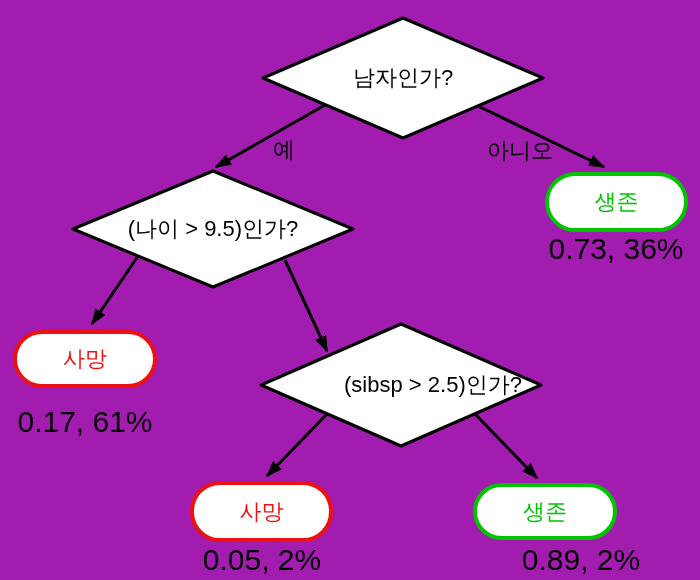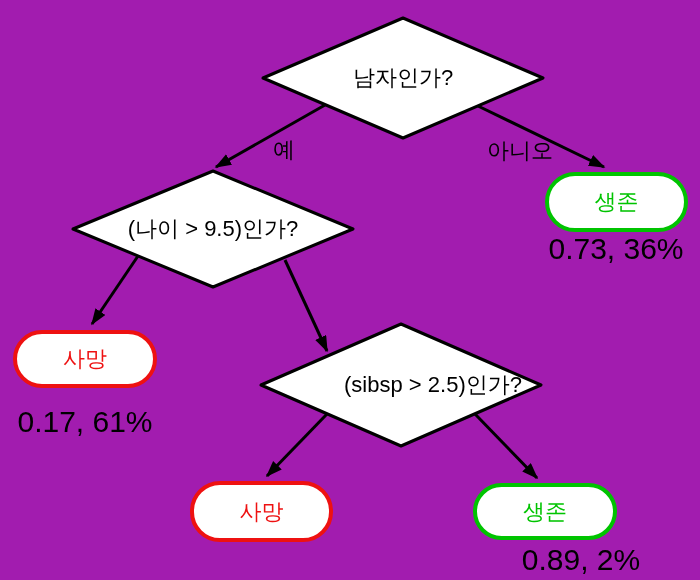--- a/index.html
+++ b/index.html
@@ -106,19 +106,20 @@
   <div class="stat" style="left:616px; top:249px;">0.73, 36%</div>
 
   <div class="leaf die" style="left:13px; top:330px; width:144px; height:58px;">
     <span>사망</span>
   </div>
   <div class="stat" style="left:85px; top:409px;margin-top:13px;">0.17, 61%</div>
 
   <div class="leaf die" style="left:190px; top:481px; width:143px; height:61px;">
     <span>사망</span>
   </div>
+  <div class="stat" style="left:262px; top:560px;">0.05, 2%</div>
 
   <div class="leaf survive" style="left:473px; top:483px; width:144px; height:57px;">
     <span>생존</span>
   </div>
   <div class="stat" style="left:545px; top:560px;margin-left:36px;">0.89, 2%</div>
 
 </div>
 
 </body></html>

